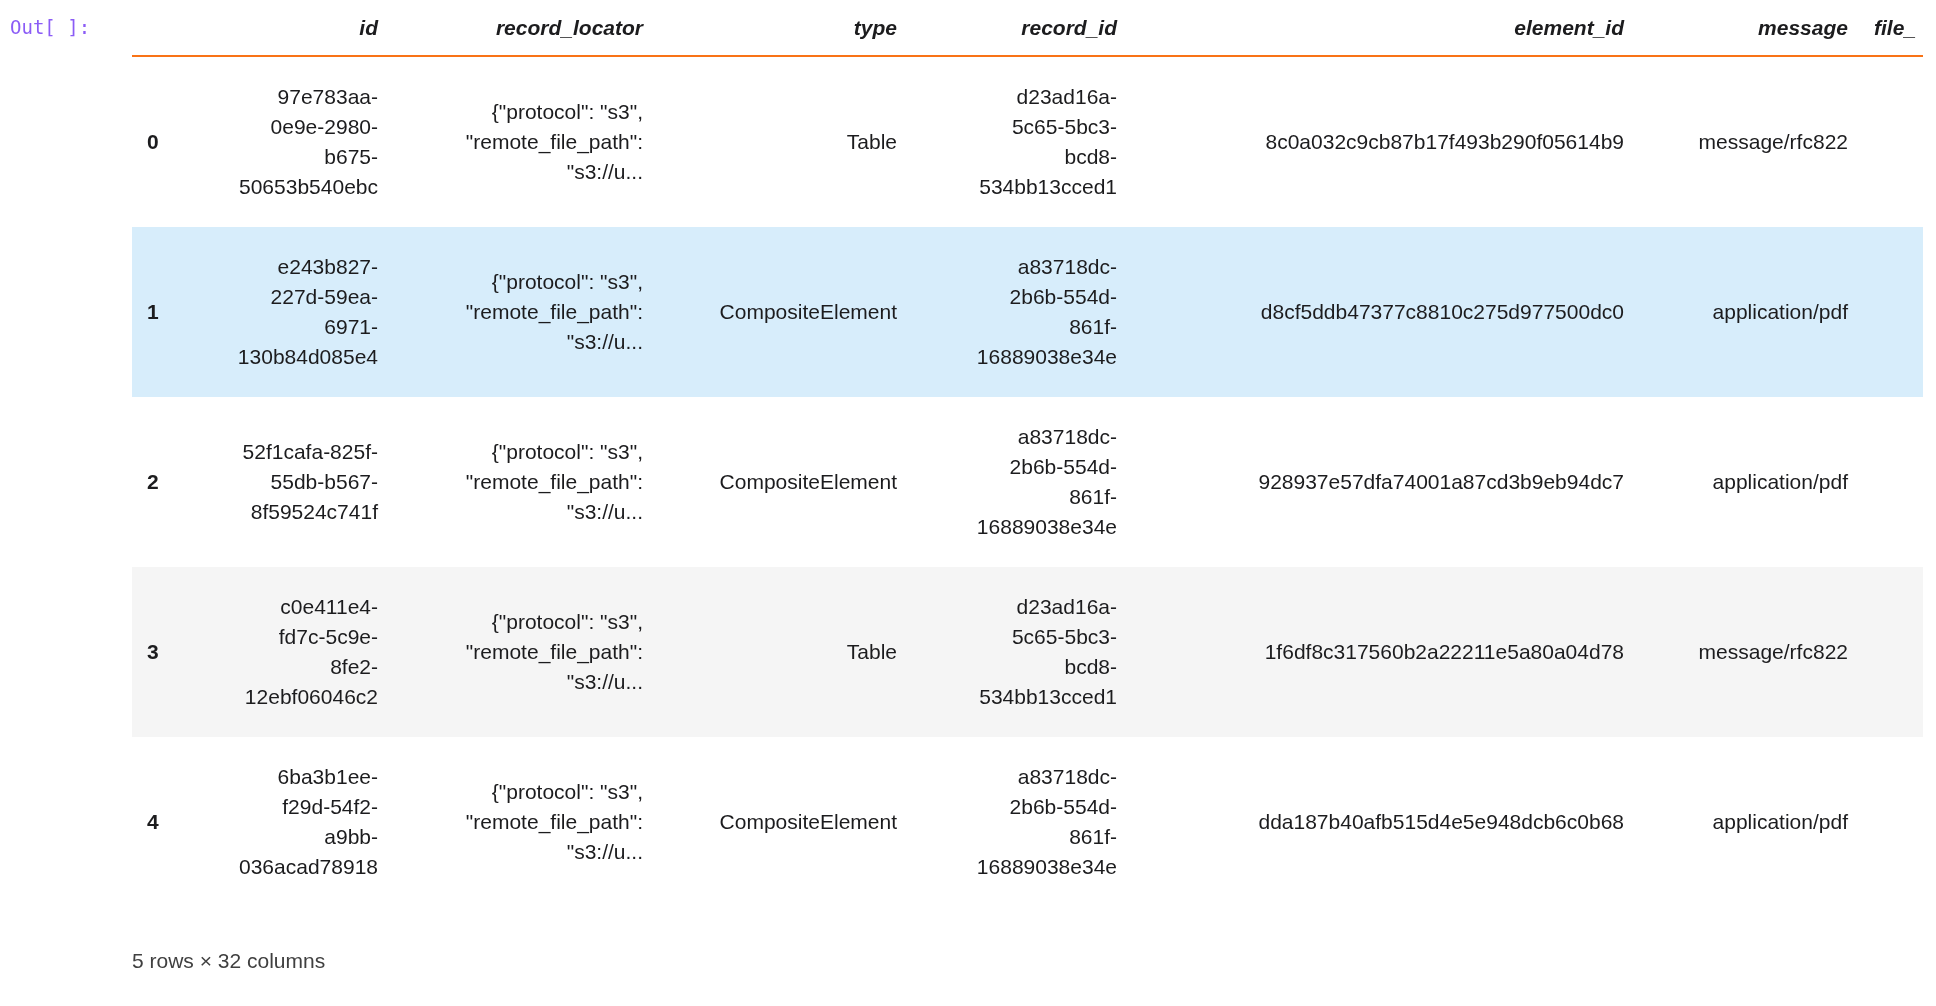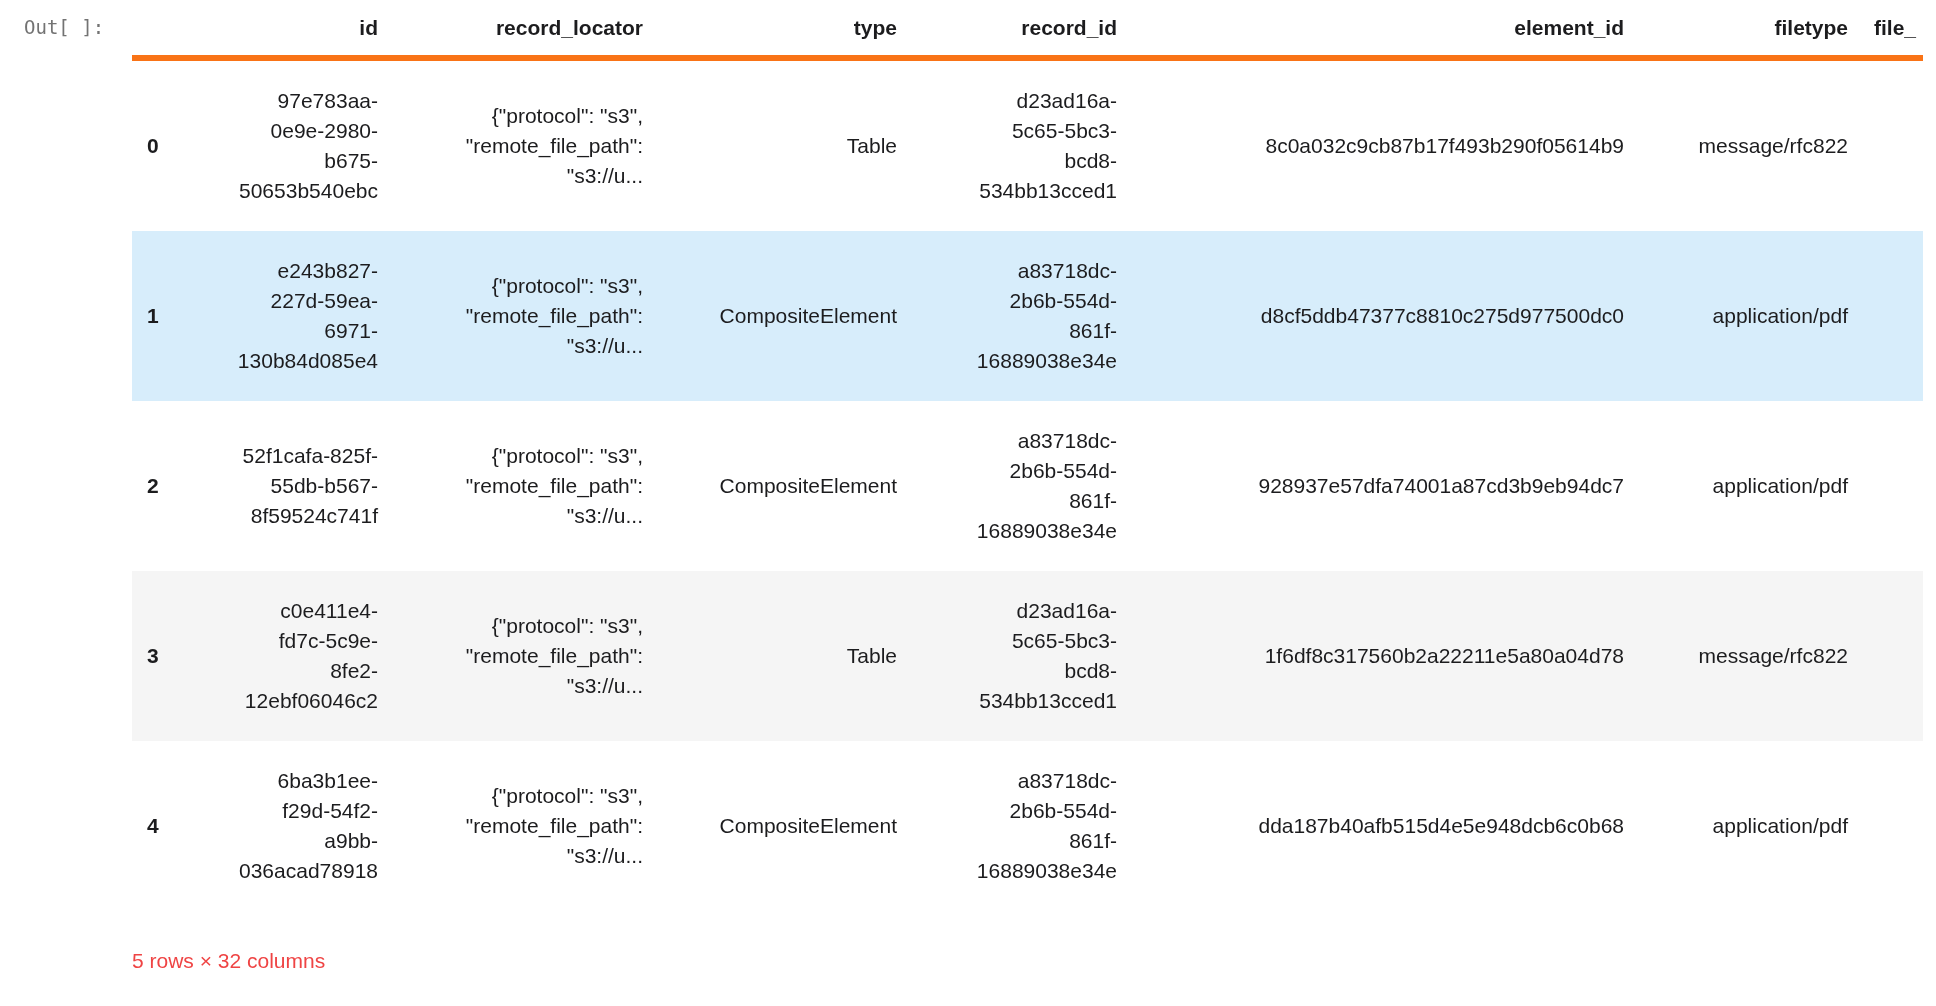--- a/index.html
+++ b/index.html
@@ -7,24 +7,24 @@
     width: 1936px; height: 1006px;
     background: #ffffff;
     font-family: "Liberation Sans", sans-serif;
     color: #1c1c1e;
     overflow: hidden;
   }
   .output-area { position: relative; width: 1936px; height: 1006px; }
 
   .out-prompt {
     position: absolute;
-    left: 24px; top: 16px;
+    left: 10px; top: 16px;
     font-family: "DejaVu Sans Mono", "Liberation Mono", monospace;
     font-size: 19px;
-    color: #737373;
+    color: #8b5cf6;
     white-space: pre;
   }
 
   .df-container {
     position: absolute;
     left: 132px; top: 0;
     width: 1791px; height: 940px;
     overflow: hidden;
   }
 
@@ -37,43 +37,44 @@
   }
   table.dataframe th, table.dataframe td {
     text-align: right;
     vertical-align: middle;
     white-space: pre-line;
     overflow: hidden;
   }
   table.dataframe thead th {
     font-weight: bold;
     padding: 13px 15px 12px 15px;
-    border-bottom: 6px solid #f97316;
+    border-bottom: 2px solid #f97316;
     white-space: nowrap;
+    font-style: italic;
   }
   table.dataframe thead th.col-file {
     text-align: left;
     padding-left: 11px;
   }
   table.dataframe tbody th.row-index {
     font-weight: bold;
     padding: 25px 15px;
   }
   table.dataframe tbody td {
     padding: 25px 15px;
     font-weight: normal;
   }
   table.dataframe tbody tr:nth-child(even) { background: #f5f5f5; }
   table.dataframe tbody tr.hover-row { background: #d7edfb; }
 
   .df-summary {
     position: absolute;
     left: 132px; top: 949px;
     font-size: 21px;
-    color: #ef4444;
+    color: #404040;
   }
 </style>
 </head>
 <body>
 
 <div class="output-area">
 
   <div class="out-prompt">Out[ ]:</div>
 
   <div class="df-container">
@@ -89,21 +90,21 @@
         <col style="width:300px">
       </colgroup>
       <thead>
         <tr>
           <th></th>
           <th>id</th>
           <th>record_locator</th>
           <th>type</th>
           <th>record_id</th>
           <th>element_id</th>
-          <th>filetype</th>
+          <th>message</th>
           <th class="col-file">file_</th>
         </tr>
       </thead>
       <tbody>
         <tr>
           <th class="row-index">0</th>
           <td>97e783aa-
 0e9e-2980-
 b675-
 50653b540ebc</td>

